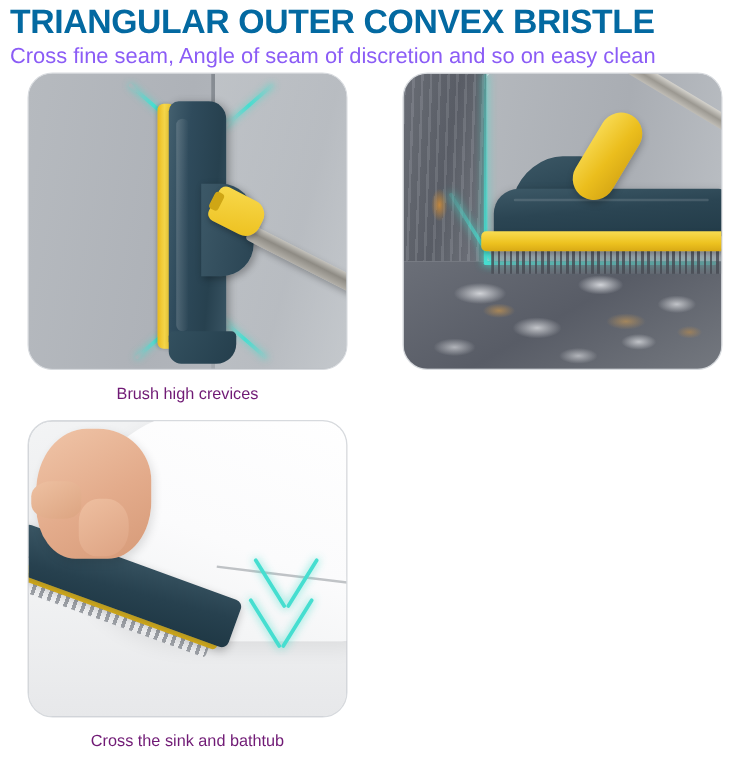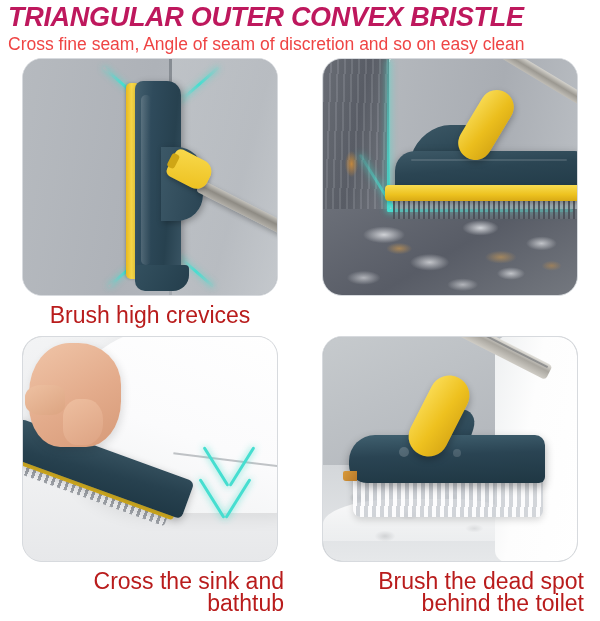--- a/index.html
+++ b/index.html
@@ -28,30 +28,29 @@
   .header {
     padding: 0 6px;
   }
   .title {
     font-size: 27px;
     font-weight: bold;
     letter-spacing: -0.3px;
     line-height: 30px;
     margin: 2px 0 0 2px;
     white-space: nowrap;
-    color: #be185d;
-    font-style: italic;
+    color: #0369a1;
   }
   .subtitle {
     font-size: 17.5px;
     font-weight: normal;
     line-height: 22px;
     margin: 1px 0 0 2px;
     white-space: nowrap;
-    color: #ef4444;
+    color: #8b5cf6;
   }
 
   
   .grid {
     position: absolute;
     top: 56px;
     left: 0;
     width: 600px;
     display: grid;
     grid-template-columns: 300px 300px;
@@ -68,24 +67,24 @@
     width: 256px;
     height: 238px;
     border-radius: 20px;
     border: 1px solid #d7dade;
     overflow: hidden;
     position: relative;
     box-sizing: border-box;
     background: #b3b7bc;
   }
   .caption {
-    font-size: 23px;
+    font-size: 13px;
     line-height: 22px;
     text-align: right;
-    color: #b91c1c;
+    color: #701a75;
     margin-top: 8px;
     max-width: 268px;
   }
 
   
   .p1-bg {
     position: absolute; inset: 0;
     background:
       linear-gradient(118deg, rgba(255,255,255,.55) 0 2px, rgba(0,0,0,0) 2px 26px),
       linear-gradient(62deg, rgba(255,255,255,.4) 0 1px, rgba(0,0,0,0) 1px 40px),
@@ -484,31 +483,15 @@
         <div class="p3-yellow"></div>
         <div class="p3-body"></div>
         <div class="p3-grip"></div>
         <div class="p3-hand"></div>
         <div class="p3-finger"></div>
         <div class="p3-thumb"></div>
       </div>
       <div class="caption">Cross the sink and bathtub</div>
     </div>
 
-    <div class="cell">
-      <div class="photo">
-        <div class="p4-wall"></div>
-        <div class="p4-floor"></div>
-        <div class="p4-foam"></div>
-        <div class="p4-white"></div>
-        <div class="p4-pole"></div>
-        <div class="p4-poleline"></div>
-        <div class="p4-neck"></div>
-        <div class="p4-bristles"></div>
-        <div class="p4-head"></div>
-        <div class="p4-tip"></div>
-        <div class="p4-grip"></div>
-      </div>
-      <div class="caption">Brush the dead spot behind the toilet</div>
-    </div>
 
   </div>
 </div>
 
 </body></html>

